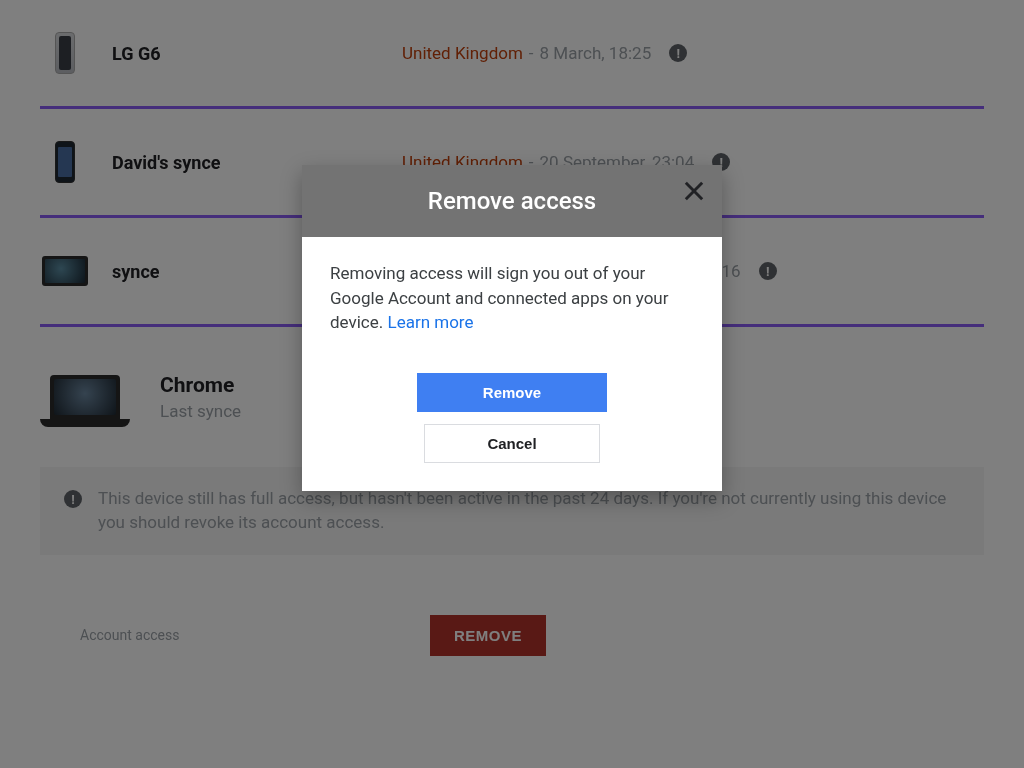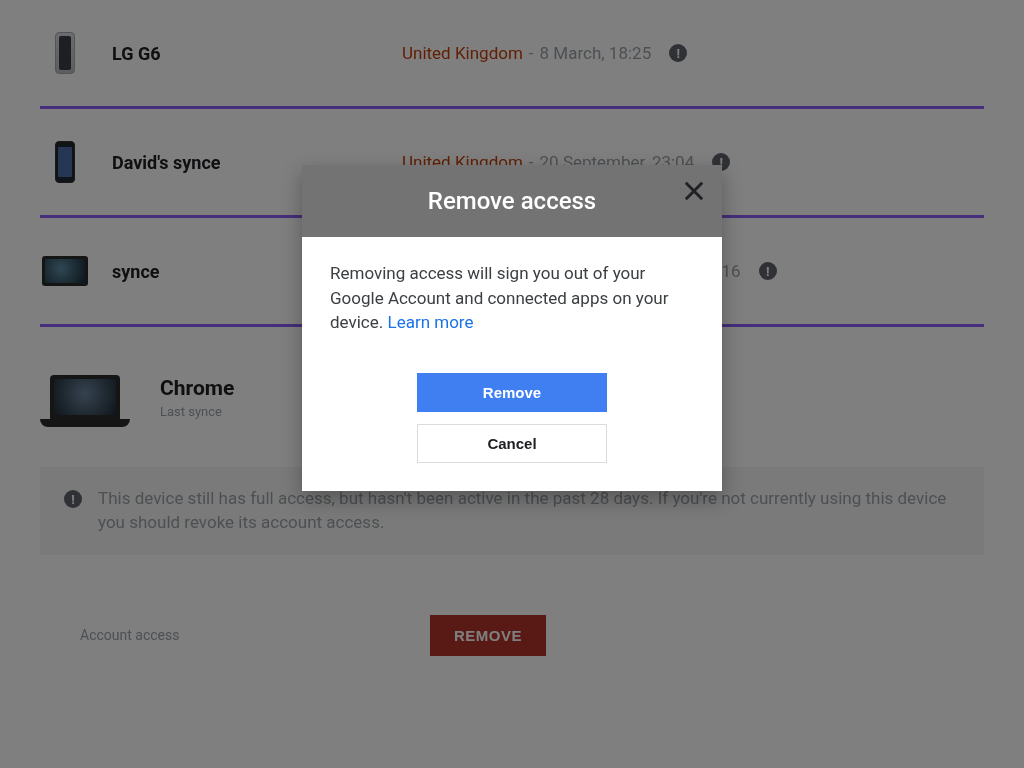--- a/index.html
+++ b/index.html
@@ -63,21 +63,21 @@
     }
     
     .chrome-section {
       display: flex;
       align-items: center;
       padding: 40px 0 10px 0;
     }
     .chrome-section .device-icon { margin-right: 30px; width: 90px; height: 60px; }
     .chrome-text { display: flex; flex-direction: column; }
     .chrome-title { font-weight: 700; font-size: 21px; color: #202124; }
-    .chrome-sub { font-size: 13px; color: #9aa0a6; margin-top: 4px; }
+    .chrome-sub { font-size: 17px; color: #9aa0a6; margin-top: 4px; }
 
     .warning-box {
       margin: 30px 0 0 0;
       background: #f5f5f5;
       padding: 20px 24px;
       display: flex;
       align-items: flex-start;
     }
     .warning-box .info-circle { margin: 3px 16px 0 0; flex-shrink: 0; }
     .warning-text { color: #9aa0a6; font-size: 17px; line-height: 1.4; }
@@ -180,21 +180,21 @@
       width: 190px;
       cursor: pointer;
     }
     .btn-secondary {
       background: #fff;
       color: #202124;
       border: 1px solid #dadce0;
       font-weight: 700;
       font-size: 15px;
       padding: 10px 0;
-      width: 190px;
+      width: 176px;
       cursor: pointer;
     }
   </style>
 </head>
 <body>
 
 <div class="device-list">
 
   <div class="device-row">
     <div class="device-icon">
@@ -238,21 +238,21 @@
         <div class="laptop"></div>
       </div>
     <div class="chrome-text">
       <span class="chrome-title">Chrome</span>
       <span class="chrome-sub">Last synce</span>
     </div>
   </div>
 
   <div class="warning-box">
     <span class="info-circle">!</span>
-    <div class="warning-text">This device still has full access, but hasn't been active in the past 28 days. If you're not currently using this device you should revoke its account access.</div>
+    <div class="warning-text">This device still has full access, but hasn't been active in the past 24 days. If you're not currently using this device you should revoke its account access.</div>
   </div>
 
   <div class="access-row">
     <div class="access-label">Account access</div>
     <button class="remove-red">REMOVE</button>
   </div>
 
 </div>
 
 <div class="overlay">

